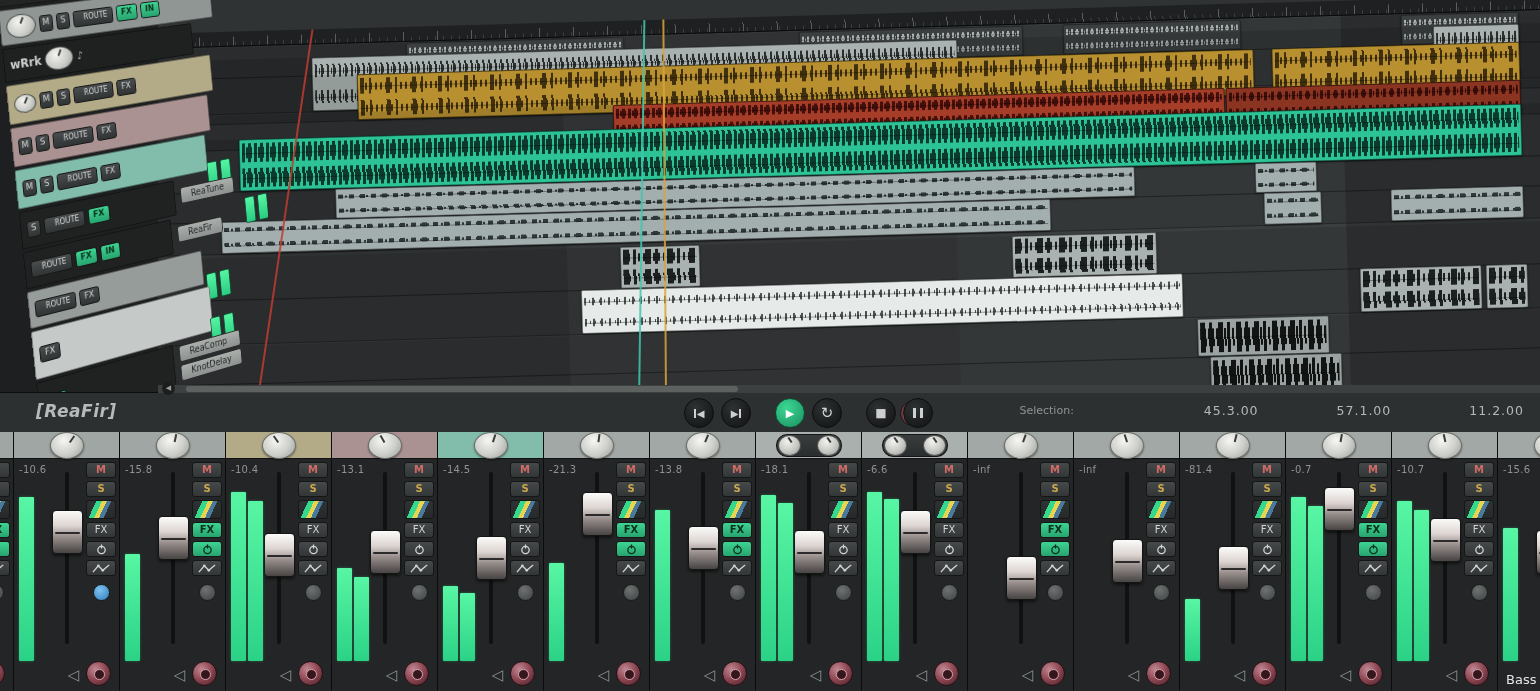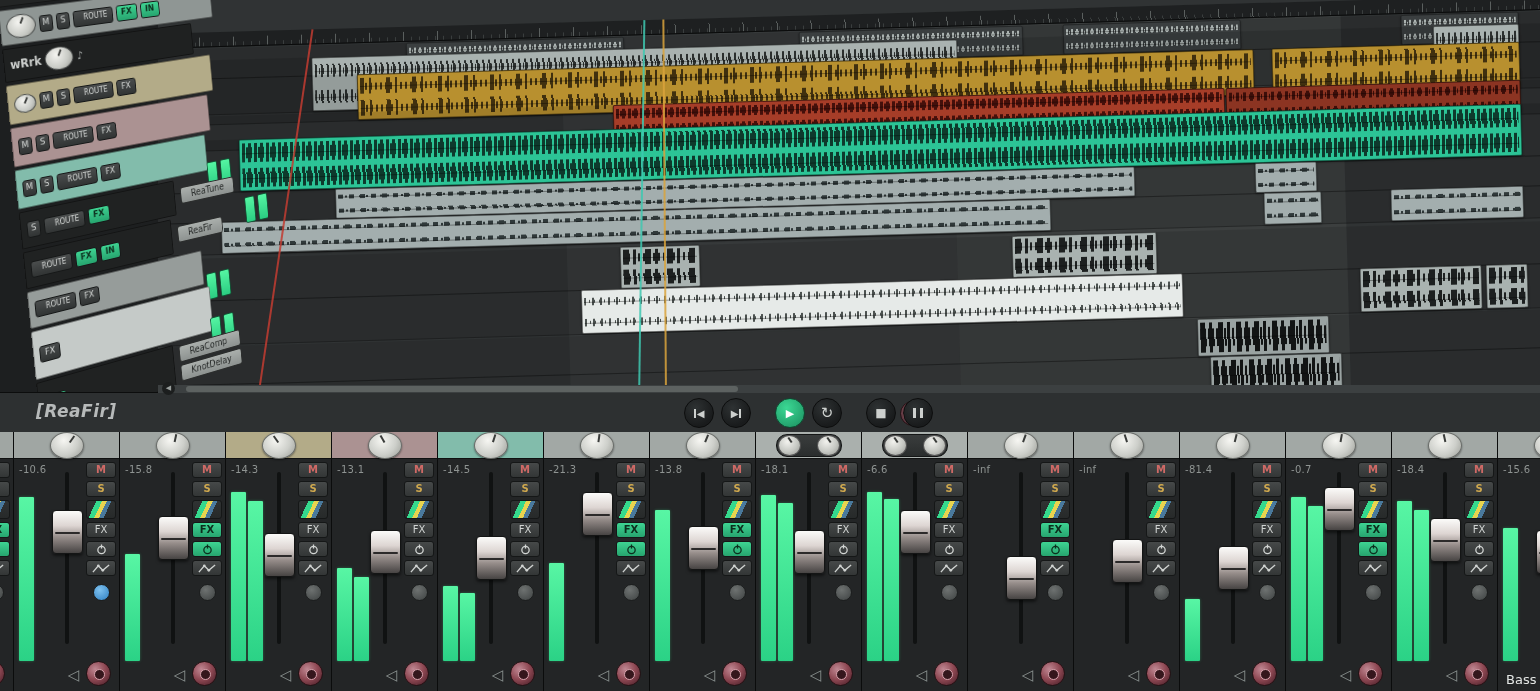--- a/index.html
+++ b/index.html
@@ -373,20 +373,26 @@
         </span>
       <span class="gap"></span>
       <span class="tpb stop">
           <span>■</span>
         </span>
       <span class="tpb pause">
           <i class="vbar"></i>
           <i class="vbar"></i>
         </span>
     </div>
+    <div id="selwrap">
+      <span class="lab">Selection:</span>
+      <span class="tval">45.3.00</span>
+      <span class="tval">57.1.00</span>
+      <span class="tval">11.2.00</span>
+    </div>
   </div>
 
   <div id="mixer">
     <div id="mixer-strips">
         <div class="strip fxon" style="--hc: #a0a6a3;">
     <div class="shead">
       
       
     </div>
     <span class="vval"></span>
@@ -495,21 +501,21 @@
     </div>
     <span class="sname"></span>
   </div>
         <div class="strip" style="--hc: #b3ab88;">
     <div class="shead">
       <div class="knob">
               <i style="transform: rotate(-35deg);"></i>
             </div>
 
     </div>
-    <span class="vval">-14.3</span>
+    <span class="vval">-10.4</span>
     <div class="btncol">
       <button class="bb bM">M</button>
       <button class="bb bS">S</button>
       <button class="bb bIO"></button>
       <button class="bb bFX">FX</button>
       <button class="bb bPW">
         <svg width="11" height="11" viewBox="0 0 12 12">
                 <circle cx="6" cy="6.5" r="4" fill="none" stroke="currentColor" stroke-width="1.4"></circle>
                 <line x1="6" y1="0.5" x2="6" y2="5" stroke="currentColor" stroke-width="1.4"></line>
               </svg>
@@ -928,21 +934,21 @@
     </div>
     <span class="sname"></span>
   </div>
         <div class="strip" style="--hc: #a2a8a5;">
     <div class="shead">
       <div class="knob">
               <i style="transform: rotate(-12deg);"></i>
             </div>
 
     </div>
-    <span class="vval">-18.4</span>
+    <span class="vval">-10.7</span>
     <div class="btncol">
       <button class="bb bM">M</button>
       <button class="bb bS">S</button>
       <button class="bb bIO"></button>
       <button class="bb bFX">FX</button>
       <button class="bb bPW">
         <svg width="11" height="11" viewBox="0 0 12 12">
                 <circle cx="6" cy="6.5" r="4" fill="none" stroke="currentColor" stroke-width="1.4"></circle>
                 <line x1="6" y1="0.5" x2="6" y2="5" stroke="currentColor" stroke-width="1.4"></line>
               </svg>

